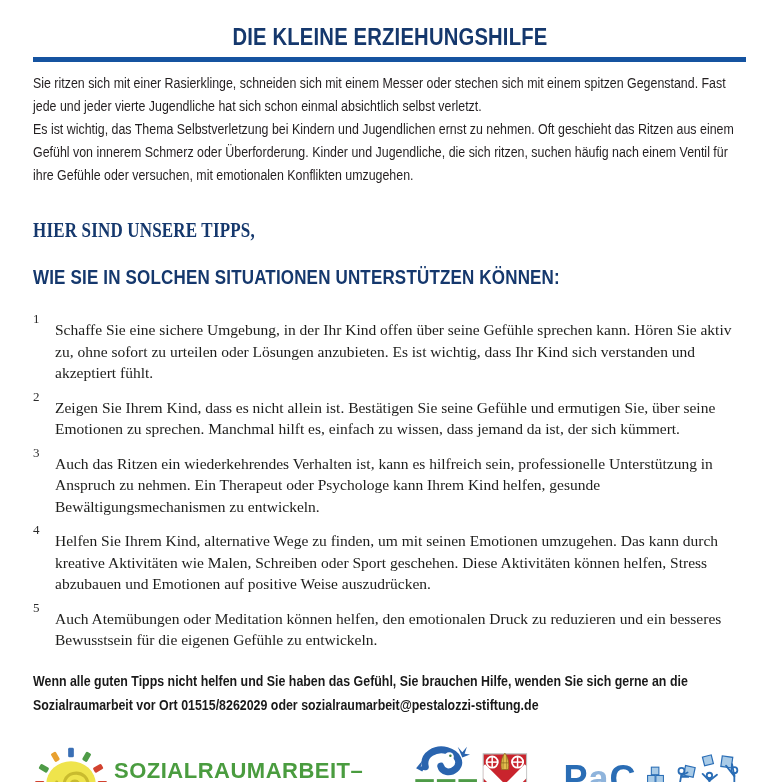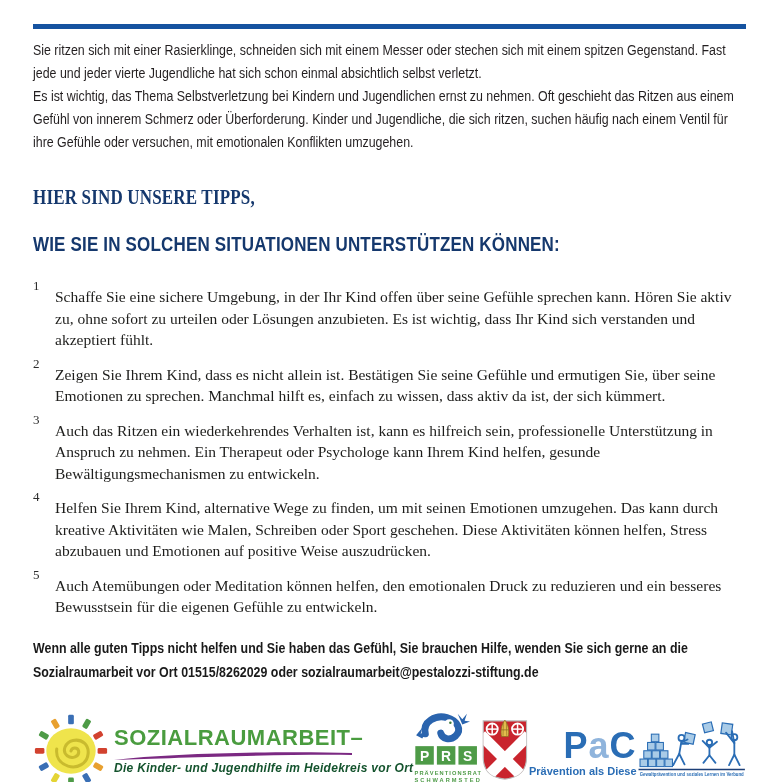--- a/index.html
+++ b/index.html
@@ -41,20 +41,23 @@
   .pac-word { font-weight:bold; font-size:36px; line-height:38px; letter-spacing:1px; }
   .pac-p, .pac-c { color:#2a6db5; }
   .pac-a { color:#8fb4dc; }
   .pac-caption { font-size:11px; font-weight:bold; color:#2a6db5; white-space:nowrap; }
 </style>
 </head>
 <body>
 
 <div class="page">
 
+  <div class="title-wrap">
+    <div class="title">DIE KLEINE ERZIEHUNGSHILFE</div>
+  </div>
   <div class="rule"></div>
 
 
   <div class="intro cond">
     <span>Sie ritzen sich mit einer Rasierklinge, schneiden sich mit einem Messer oder stechen sich mit einem spitzen Gegenstand. Fast jede und jeder vierte Jugendliche hat sich schon einmal absichtlich selbst verletzt.</span>
     <br>
     <span>Es ist wichtig, das Thema Selbstverletzung bei Kindern und Jugendlichen ernst zu nehmen. Oft geschieht das Ritzen aus einem Gefühl von innerem Schmerz oder Überforderung. Kinder und Jugendliche, die sich ritzen, suchen häufig nach einem Ventil für ihre Gefühle oder versuchen, mit emotionalen Konflikten umzugehen.</span>
   </div>
 
   <div class="heading-row tips-h1">
@@ -64,21 +67,21 @@
     <span class="h-blue">WIE SIE IN SOLCHEN SITUATIONEN UNTERSTÜTZEN KÖNNEN:</span>
   </div>
 
   <div class="tips">
     <div class="tip">
       <div class="tip-num">1</div>
       <div class="tip-text">Schaffe Sie eine sichere Umgebung, in der Ihr Kind offen über seine Gefühle sprechen kann. Hören Sie aktiv zu, ohne sofort zu urteilen oder Lösungen anzubieten. Es ist wichtig, dass Ihr Kind sich verstanden und akzeptiert fühlt.</div>
     </div>
     <div class="tip">
       <div class="tip-num">2</div>
-      <div class="tip-text">Zeigen Sie Ihrem Kind, dass es nicht allein ist. Bestätigen Sie seine Gefühle und ermutigen Sie, über seine Emotionen zu sprechen. Manchmal hilft es, einfach zu wissen, dass aktiv da ist, der sich kümmert.</div>
+      <div class="tip-text">Zeigen Sie Ihrem Kind, dass es nicht allein ist. Bestätigen Sie seine Gefühle und ermutigen Sie, über seine Emotionen zu sprechen. Manchmal hilft es, einfach zu wissen, dass jemand da ist, der sich kümmert.</div>
     </div>
     <div class="tip">
       <div class="tip-num">3</div>
       <div class="tip-text">Auch das Ritzen ein wiederkehrendes Verhalten ist, kann es hilfreich sein, professionelle Unterstützung in Anspruch zu nehmen. Ein Therapeut oder Psychologe kann Ihrem Kind helfen, gesunde Bewältigungsmechanismen zu entwickeln.</div>
     </div>
     <div class="tip">
       <div class="tip-num">4</div>
       <div class="tip-text">Helfen Sie Ihrem Kind, alternative Wege zu finden, um mit seinen Emotionen umzugehen. Das kann durch kreative Aktivitäten wie Malen, Schreiben oder Sport geschehen. Diese Aktivitäten können helfen, Stress abzubauen und Emotionen auf positive Weise auszudrücken.</div>
     </div>
     <div class="tip">

